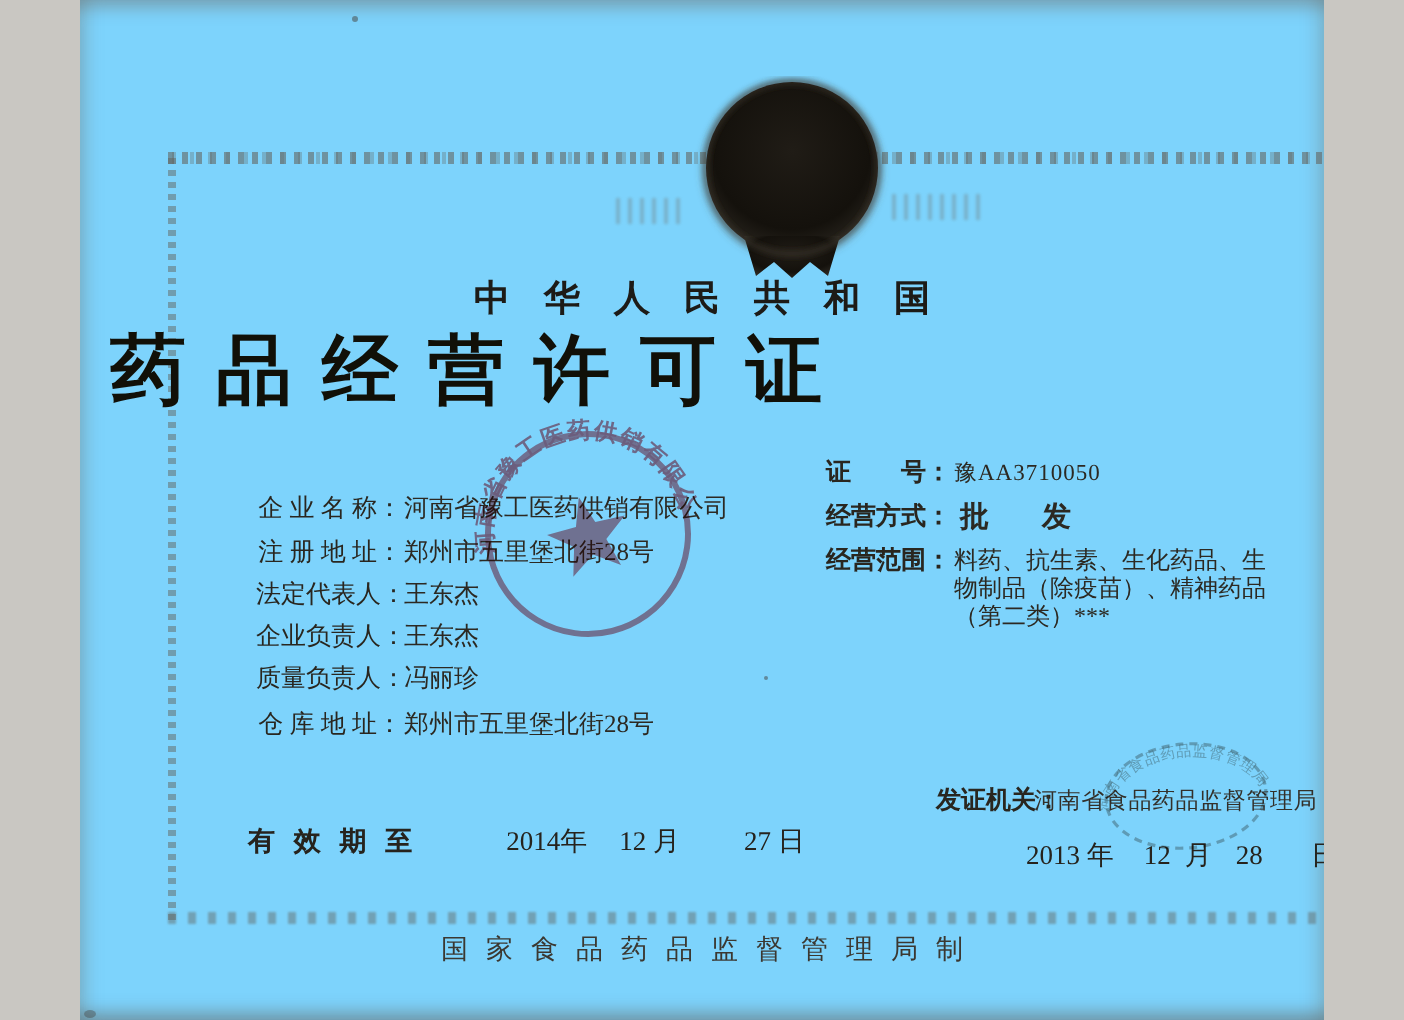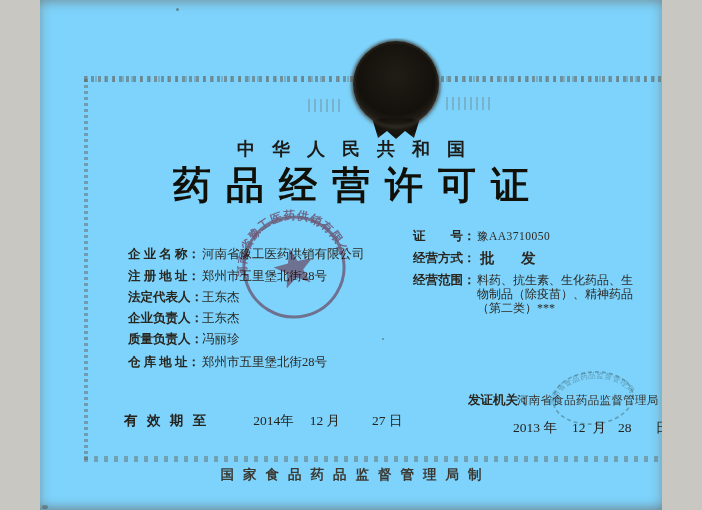--- a/index.html
+++ b/index.html
@@ -35,46 +35,46 @@
     filter:blur(.4px);}
   
   .emblem{left:306px;top:38px;}
   .smudge{position:absolute;height:13px;opacity:.45;filter:blur(.7px);
     background:repeating-linear-gradient(90deg, rgba(110,106,98,.7) 0 2px, transparent 2px 6px);}
   .sm-l{left:268px;top:99px;width:32px;}
   .sm-r{left:406px;top:97px;width:48px;}
   
   .country{left:0;right:0;top:137px;text-align:center;
     font-size:18px;font-weight:600;letter-spacing:17px;padding-left:17px;color:#1d1b17;}
-  .big-title{left:0;right:0;top:160px;text-align:center;
+  .big-title{left:0;right:0;top:160px;
     font-family:"DejaVu Sans","Liberation Sans",sans-serif;
     font-size:38px;font-weight:900;letter-spacing:15px;padding-left:15px;color:#111008;}
   
   .lrow{position:absolute;left:88px;font-size:12.5px;white-space:nowrap;}
-  .lrow .lab{display:inline-block;width:74px;font-weight:700;color:#29261f;}
+  .lrow .lab{display:inline-block;width:74px;font-weight:400;color:#29261f;text-align:center;}
   .lrow .val{color:#2c2922;}
   .rlab{position:absolute;left:373px;font-size:12.5px;font-weight:600;color:#29261f;white-space:nowrap;}
   .rval{position:absolute;left:437px;font-size:11.5px;color:#2c2922;white-space:nowrap;}
   .mode-val{left:440px;font-size:14.5px;font-weight:700;letter-spacing:6px;}
   .scope{left:437px;width:176px;font-size:12px;line-height:14.2px;white-space:normal;}
   
   .issuer-lab{left:428px;top:392px;}
   .issuer-val{position:absolute;left:477px;top:393px;font-size:11.5px;letter-spacing:.3px;color:#33302a;white-space:nowrap;}
   .vrow{position:absolute;left:84px;top:412px;font-size:13.5px;white-space:nowrap;color:#26231d;}
   .vrow .vl{font-weight:600;letter-spacing:3px;margin-right:44px;}
   .vrow .vy{margin-right:16px;}
   .vrow .vm{margin-right:32px;}
   .irow{position:absolute;left:473px;top:419px;font-size:13.5px;white-space:nowrap;color:#26231d;}
   .irow span{margin-right:0;}
   .irow .iy{margin-right:15px;}
   .irow .im{margin-right:7px;}
   .irow .iml{margin-right:12px;}
   .irow .id{margin-right:24px;}
   .footer{left:0;right:0;top:466px;text-align:center;font-size:13.5px;
-    letter-spacing:9px;padding-left:9px;color:#3b3831;font-weight:700;}
+    letter-spacing:9px;padding-left:9px;color:#3b3831;font-weight:400;}
   
   .seal-company{left:193px;top:206px;transform:rotate(-14deg);mix-blend-mode:multiply;opacity:.85;}
   .seal-issuer{left:497px;top:360px;transform:rotate(-5deg);mix-blend-mode:multiply;opacity:.8;}
   .speck{position:absolute;background:rgba(70,66,60,.5);border-radius:50%;}
 </style>
 </head>
 <body>
 
 <div class="page">
 

